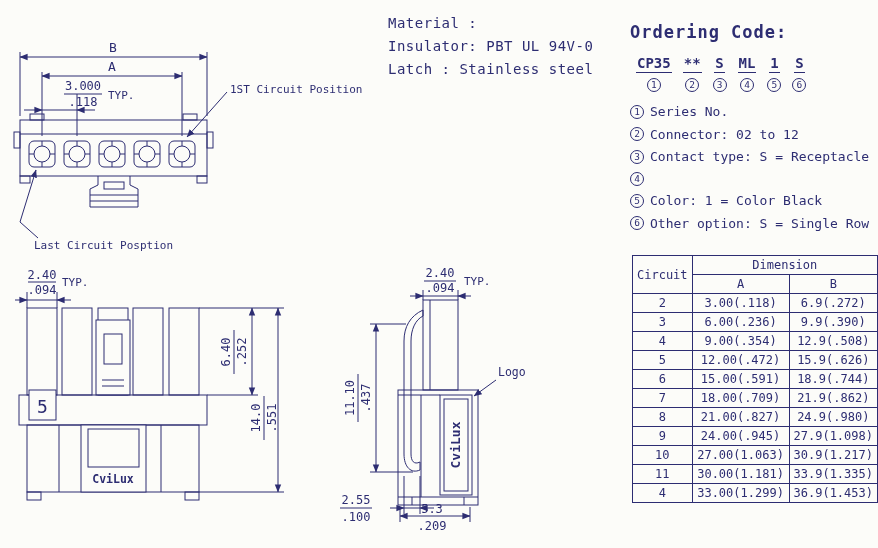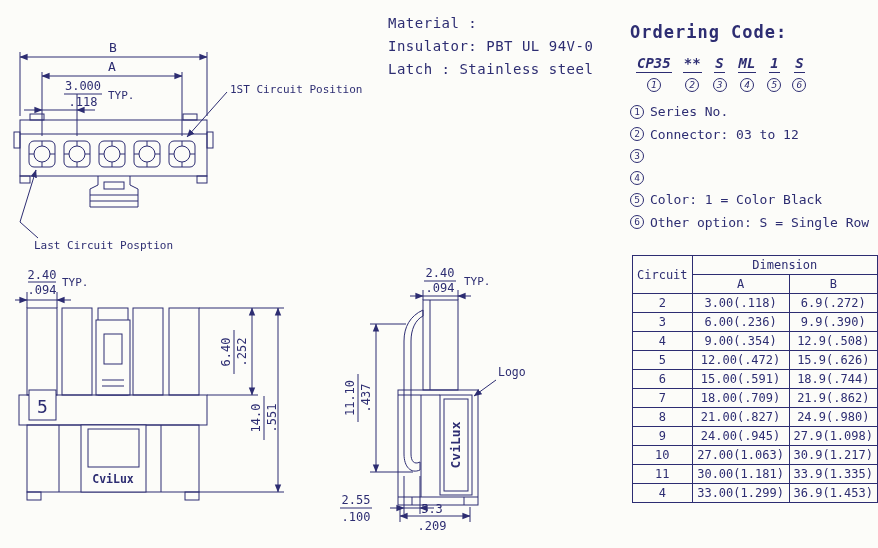--- a/index.html
+++ b/index.html
@@ -16,21 +16,21 @@
   svg text { fill:#2d2d72; font-family:"DejaVu Sans Mono", monospace; }
   svg { overflow:visible; }
 
   
   .material .mat-line { font-size:14px; line-height:23px; letter-spacing:.5px; white-space:nowrap; }
 
   
   .ordering { width:250px; }
   .ord-title { font-size:17px; font-weight:bold; letter-spacing:1px; white-space:nowrap; }
   .ord-codes { display:flex; gap:11px; margin-top:13px; align-items:flex-start; margin-left:6px; }
-  .ord-part { display:flex; flex-direction:column; align-items:center; gap:5px;font-style:italic; }
+  .ord-part { display:flex; flex-direction:column; align-items:center; gap:5px; }
   .ord-code { font-size:14px; font-weight:bold; border-bottom:1.5px solid currentColor; padding:0 1px 1px; white-space:pre; }
   .circ {
     display:inline-flex; width:14px; height:14px; flex:none;
     border:1px solid currentColor; border-radius:50%;
     font-size:9.5px; line-height:1; align-items:center; justify-content:center;
   }
   .ord-notes { margin-top:12px; display:flex; flex-direction:column; gap:7.5px; }
   .ord-note { display:flex; align-items:center; gap:6px; font-size:13px; white-space:nowrap; }
 
   
@@ -151,24 +151,25 @@
         <span class="circ">6</span>
       </div>
     </div>
     <div class="ord-notes">
       <div class="ord-note">
         <span class="circ">1</span>
         <span>Series No.</span>
       </div>
       <div class="ord-note">
         <span class="circ">2</span>
-        <span>Connector: 03 to 12</span>
+        <span>Connector: 02 to 12</span>
       </div>
       <div class="ord-note">
         <span class="circ">3</span>
+        <span>Contact type: S = Receptacle</span>
       </div>
       <div class="ord-note">
         <span class="circ">4</span>
       </div>
       <div class="ord-note">
         <span class="circ">5</span>
         <span>Color: 1 = Color Black</span>
       </div>
       <div class="ord-note">
         <span class="circ">6</span>

